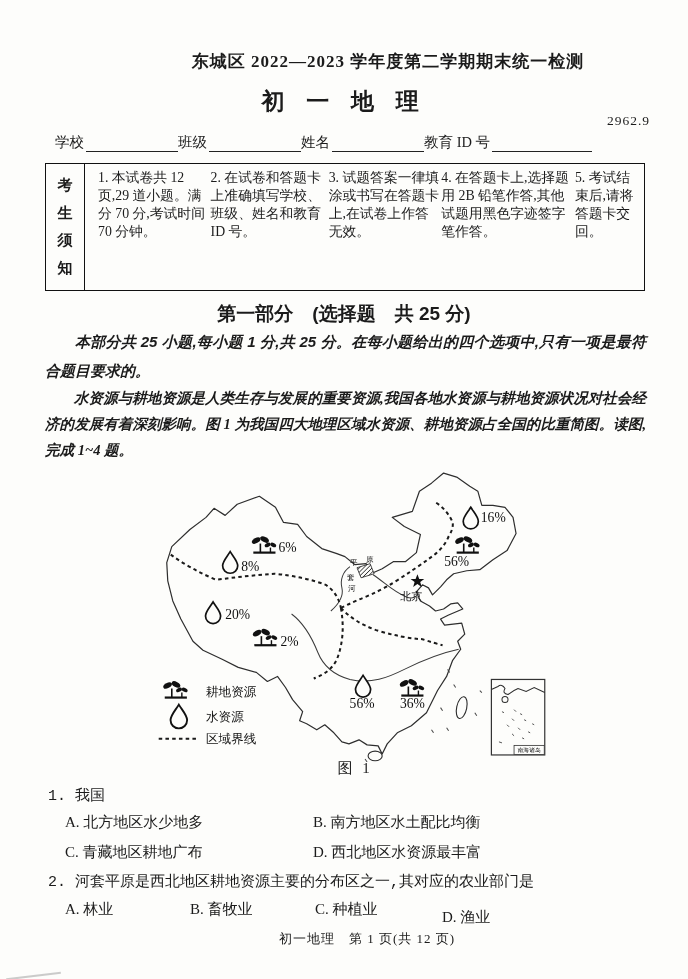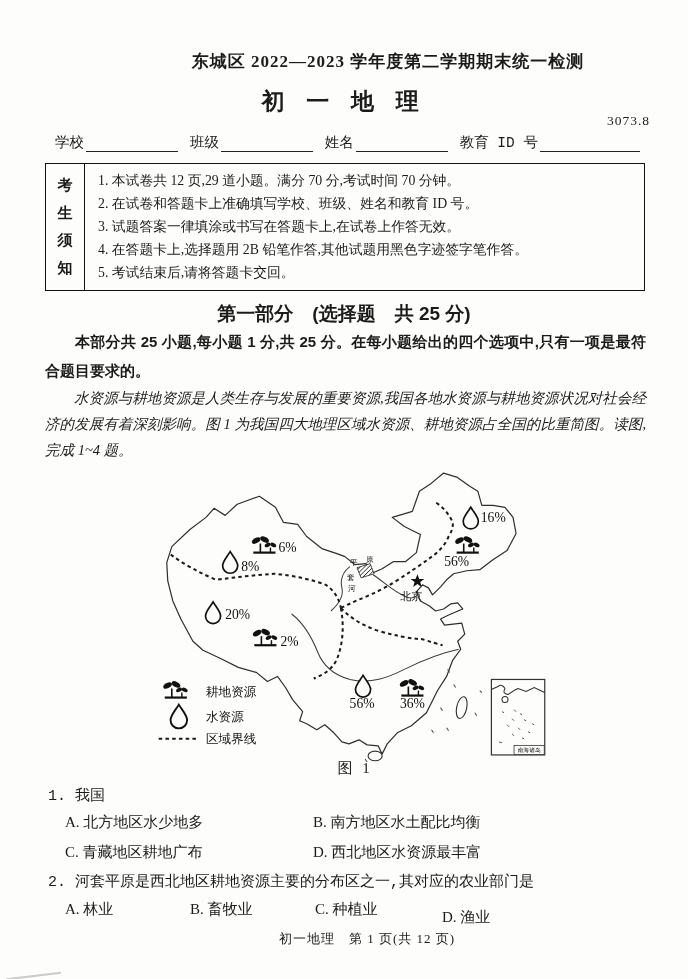--- a/index.html
+++ b/index.html
@@ -16,52 +16,53 @@
     margin-left:44px;
   }
   .subject{
     position:absolute;top:86px;left:0;width:100%;text-align:center;
     font-size:23px;letter-spacing:8px;font-weight:600;
   }
   .date{
     position:absolute;top:113px;right:38px;font-size:13.5px;letter-spacing:1px;
   }
   .form-row{
-    position:absolute;top:133px;left:55px;right:48px;
-    display:flex;justify-content:space-between;font-size:14.5px;font-family:Liberation Mono, monospace;
+    position:absolute;top:133px;left:55px;right:34px;
+    display:flex;font-size:14.5px;
   }
   .form-item{display:flex;align-items:flex-end;}
   .blank{display:inline-block;width:92px;border-bottom:1px solid #222;height:17px;margin-left:2px;}
   .blank.wide{width:100px;}
   .notice-box{
     position:absolute;top:163px;left:45px;width:600px;height:128px;
     border:1.6px solid #111;display:flex;box-sizing:border-box;
   }
   .notice-side{
     width:38px;border-right:1.2px solid #111;display:flex;flex-direction:column;
     justify-content:space-around;align-items:center;padding:8px 0;
     font-size:15px;font-weight:600;
   }
   .notice-items{
-    flex:1;display:flex;flex-direction:column;justify-content:space-around;
+    flex:1;display:flex;flex-direction:row;justify-content:space-around;
     padding:5px 8px 5px 13px;font-size:13.8px;
   }
   .section-title{
     position:absolute;top:301px;left:0;width:100%;text-align:center;
     font-size:19px;font-weight:bold;
     font-family:"Liberation Sans","DejaVu Sans",sans-serif;
   }
   .intro{
     position:absolute;top:327px;left:45px;right:42px;
     font-size:15px;font-weight:bold;line-height:29px;text-indent:2em;text-align:justify;
     font-family:"Liberation Sans","DejaVu Sans",sans-serif;
+    font-style:italic;
   }
   .passage{
     position:absolute;top:385px;left:45px;right:42px;
-    font-size:14.5px;font-style:italic;line-height:26px;text-indent:2em;text-align:justify;
+    font-size:14.5px;font-style:italic;line-height:26px;text-indent:2em;text-align:justify;font-weight:bold;
   }
   .map-wrap{position:absolute;top:460px;left:133px;width:444px;height:302px;}
   .fig-caption{
     position:absolute;top:759px;left:133px;width:444px;text-align:center;
     font-size:15px;letter-spacing:3px;
   }
   .q-stem{position:absolute;font-size:15px;white-space:nowrap;font-family:Liberation Mono, monospace;}
   .q-opt{position:absolute;font-size:15px;white-space:nowrap;}
   .footer{
     position:absolute;top:930px;left:0;width:100%;text-align:center;
@@ -73,21 +74,21 @@
   }
   svg text{font-family:"Liberation Serif","DejaVu Serif",serif;fill:#111;}
 </style>
 </head>
 <body>
 
 <div class="page">
 
   <div class="exam-title">东城区 2022—2023 学年度第二学期期末统一检测</div>
   <div class="subject">初 一 地 理</div>
-  <div class="date">3073.8</div>
+  <div class="date">2962.9</div>
 
   <div class="form-row">
     <span class="form-item">
       <span>学校</span>
         <span class="blank"></span>
     </span>
     <span class="form-item">
       <span>班级</span>
         <span class="blank"></span>
     </span>

